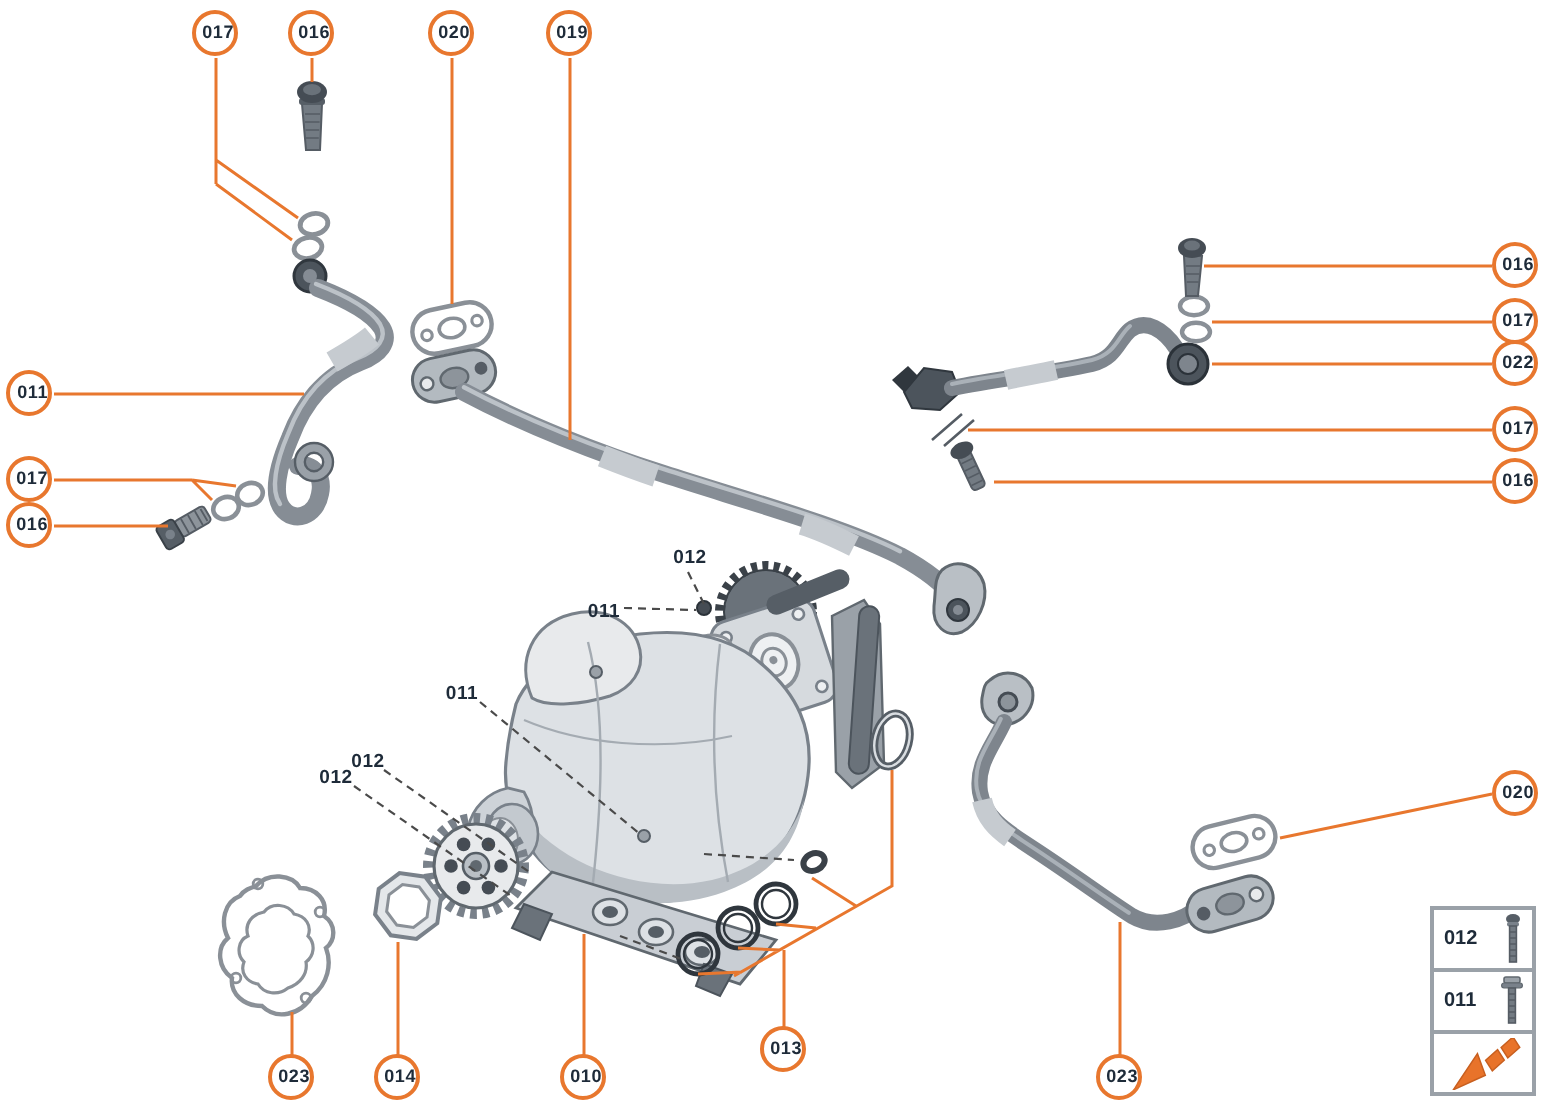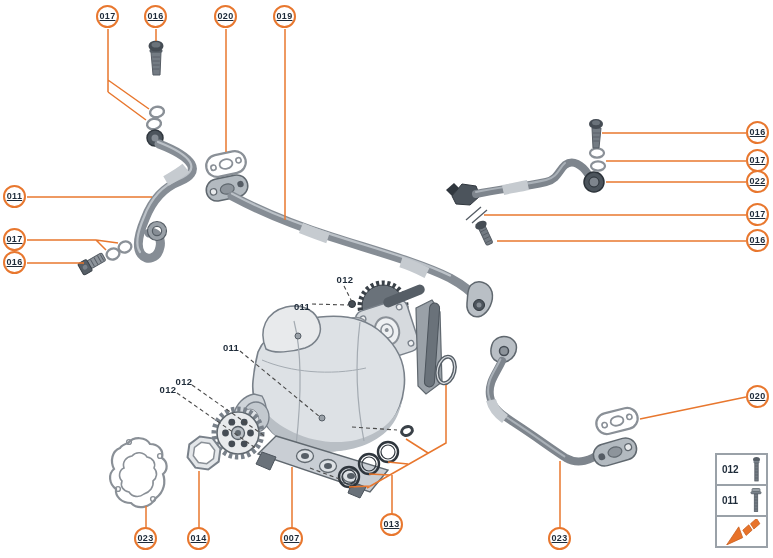--- a/index.html
+++ b/index.html
@@ -10,21 +10,21 @@
   html,body{margin:0;padding:0;background:#fff;}
   #stage{
     position:relative;width:773px;height:558px;background:#fff;overflow:hidden;
     font-family:"Liberation Sans",sans-serif;
   }
   #artwork{position:absolute;left:0;top:0;z-index:1;}
   .callout{
     position:absolute;width:23px;height:23px;margin:-12px 0 0 -12px;
     border:2px solid var(--accent);border-radius:50%;background:#fff;
     color:var(--ink);font:bold 9px/19px "Liberation Sans",sans-serif;
-    text-align:center;letter-spacing:.3px;box-sizing:border-box;z-index:3;cursor:pointer;text-decoration:underline;
+    text-align:right;letter-spacing:.3px;box-sizing:border-box;z-index:3;cursor:pointer;
   }
   .part-label{
     position:absolute;transform:translate(-50%,-50%);color:var(--ink);
     font:bold 9.5px "Liberation Sans",sans-serif;letter-spacing:.3px;z-index:2;cursor:pointer;
   }
   .legend{
     position:absolute;left:715px;top:453px;width:53px;height:95px;
     border:2px solid var(--legend-border);background:#fff;box-sizing:border-box;
     display:flex;flex-direction:column;z-index:3;
   }
@@ -271,21 +271,21 @@
       <div class="callout" style="left: 15px; top: 240px;">017</div>
       <div class="callout" style="left: 15px; top: 263px;">016</div>
       <div class="callout" style="left: 758px; top: 133px;">016</div>
       <div class="callout" style="left: 758px; top: 161px;">017</div>
       <div class="callout" style="left: 758px; top: 182px;">022</div>
       <div class="callout" style="left: 758px; top: 215px;">017</div>
       <div class="callout" style="left: 758px; top: 241px;">016</div>
       <div class="callout" style="left: 758px; top: 397px;">020</div>
       <div class="callout" style="left: 146px; top: 539px;">023</div>
       <div class="callout" style="left: 199px; top: 539px;">014</div>
-      <div class="callout" style="left: 292px; top: 539px;">007</div>
+      <div class="callout" style="left: 292px; top: 539px;">010</div>
       <div class="callout" style="left: 392px; top: 525px;">013</div>
       <div class="callout" style="left: 560px; top: 539px;">023</div>
       <div class="part-label" style="left: 345px; top: 279px;">012</div>
       <div class="part-label" style="left: 302px; top: 306px;">011</div>
       <div class="part-label" style="left: 231px; top: 347px;">011</div>
       <div class="part-label" style="left: 184px; top: 381px;">012</div>
       <div class="part-label" style="left: 168px; top: 389px;">012</div>
     </div>
 
   <div class="legend">

